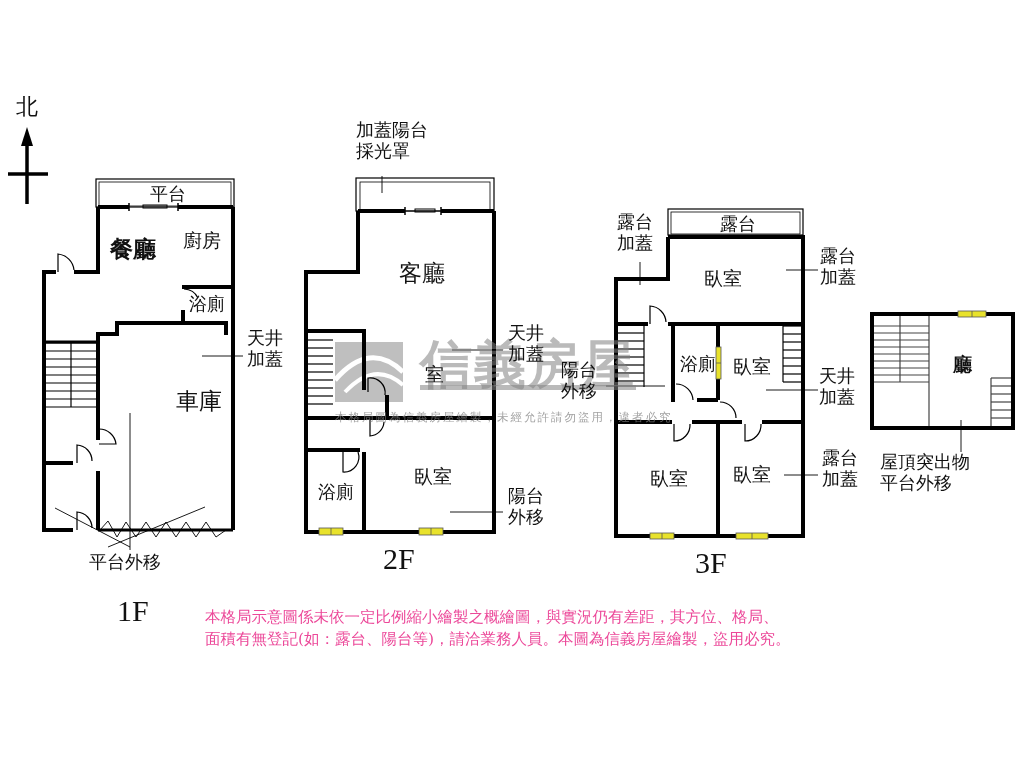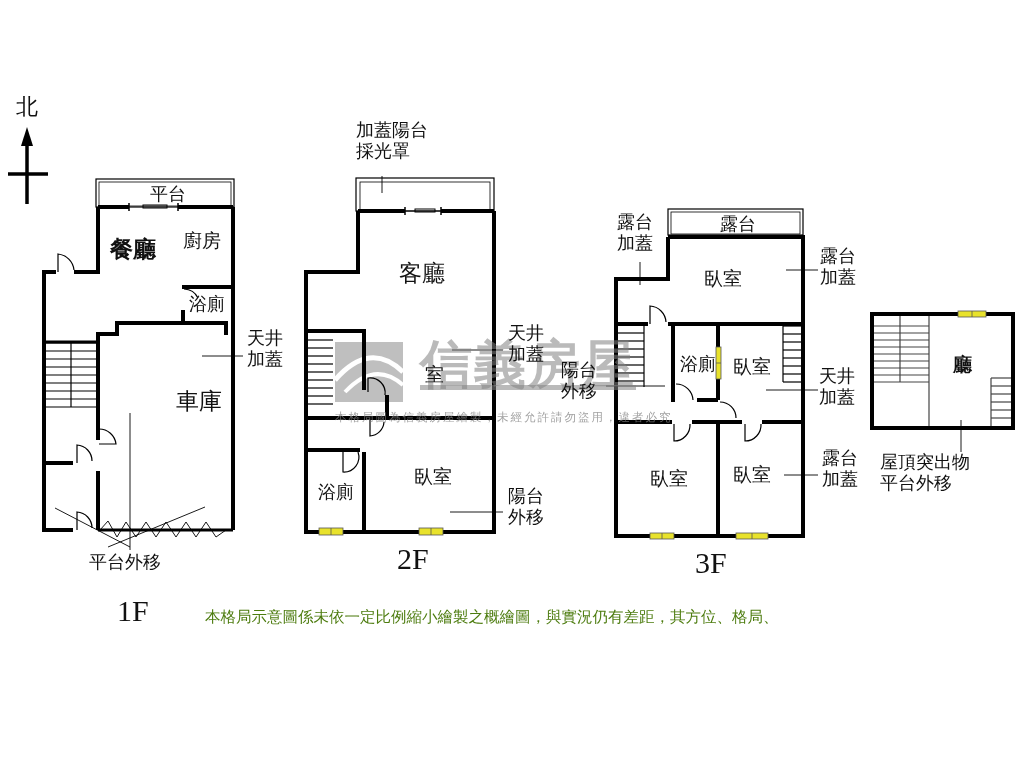--- a/index.html
+++ b/index.html
@@ -8,21 +8,21 @@
   svg { position: absolute; left: 0; top: 0; }
   .lbl { position: absolute; white-space: nowrap; line-height: 1.15; color: #111;
          font-family: "DejaVu Serif", "Liberation Serif", serif; }
   .room-lg { font-size: 23px; }
   .room-md { font-size: 19px; text-align: center; }
   .room-sm { font-size: 18px; }
   .note { font-size: 18px; text-align: left; }
   .floor { font-size: 30px; font-family: "Liberation Serif", "DejaVu Serif", serif; }
   .north { font-size: 22px; }
   .disclaimer { position: absolute; left: 205px; top: 606px; width: 700px;
-                font-size: 15.5px; line-height: 22px; color: #4d7c0f;
+                font-size: 15.5px; line-height: 22px; color: #ec4899;
                 font-family: "DejaVu Serif", "Liberation Serif", serif; }
   .wm-big { position: absolute; left: 420px; top: 330px; font-size: 52px; color: rgba(130,130,130,0.55);
             font-family: "DejaVu Sans", "Liberation Sans", sans-serif; letter-spacing: 2px; font-weight: bold; text-decoration: underline; }
   .wm-small { position: absolute; left: 335px; top: 410px; font-size: 11.5px; color: rgba(130,130,130,0.75);
               font-family: Liberation Sans, sans-serif; letter-spacing: 2px; }
 </style>
 </head>
 <body>
 
 <svg width="1024" height="768" viewBox="0 0 1024 768">
@@ -246,21 +246,21 @@
 <div class="lbl room-sm" style="left:318px; top:482px;">浴廁</div>
 <div class="lbl room-md" style="left:414px; top:466px;">臥室</div>
 <div class="lbl note" style="left:508px; top:323px;">
   <div>天井</div>
   <div>加蓋</div>
 </div>
 <div class="lbl note" style="left:508px; top:486px;">
   <div>陽台</div>
   <div>外移</div>
 </div>
-<div class="lbl floor" style="left:397px; top:542px;">2F</div>
+<div class="lbl floor" style="left:383px; top:542px;">2F</div>
 
 <div class="lbl room-sm" style="left:720px; top:214px;">露台</div>
 <div class="lbl note" style="left:617px; top:212px;">
   <div>露台</div>
   <div>加蓋</div>
 </div>
 <div class="lbl room-md" style="left:704px; top:268px;">臥室</div>
 <div class="lbl note" style="left:820px; top:246px;">
   <div>露台</div>
   <div>加蓋</div>
@@ -284,13 +284,14 @@
 <div class="lbl floor" style="left:695px; top:546px;">3F</div>
 
 <div class="lbl room-md" style="left:953px; top:354px; font-weight:bold;">廳</div>
 <div class="lbl note" style="left:880px; top:452px;">
   <div>屋頂突出物</div>
   <div>平台外移</div>
 </div>
 
 <div class="disclaimer">
   <div>本格局示意圖係未依一定比例縮小繪製之概繪圖，與實況仍有差距，其方位、格局、</div>
+  <div>面積有無登記(如：露台、陽台等)，請洽業務人員。本圖為信義房屋繪製，盜用必究。</div>
 </div>
 
 </body></html>

